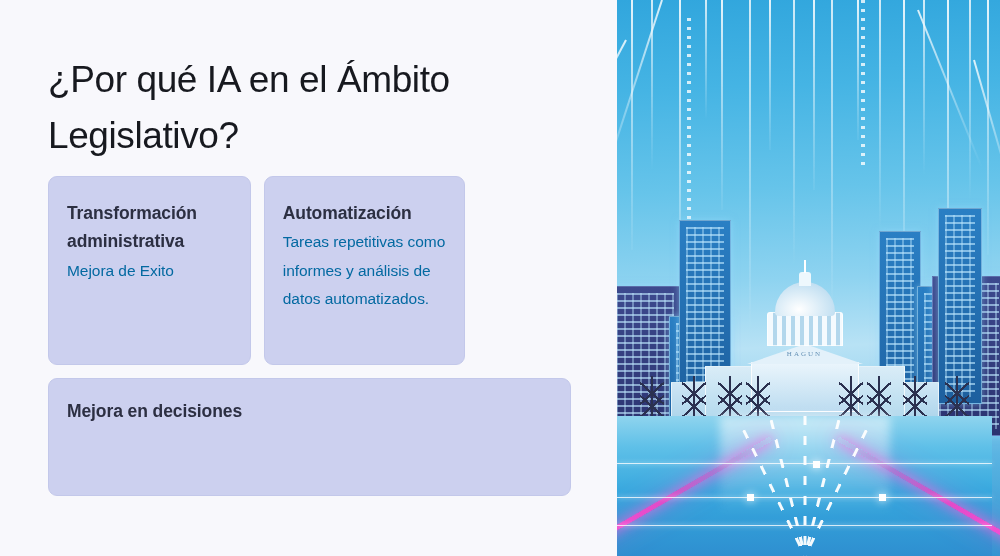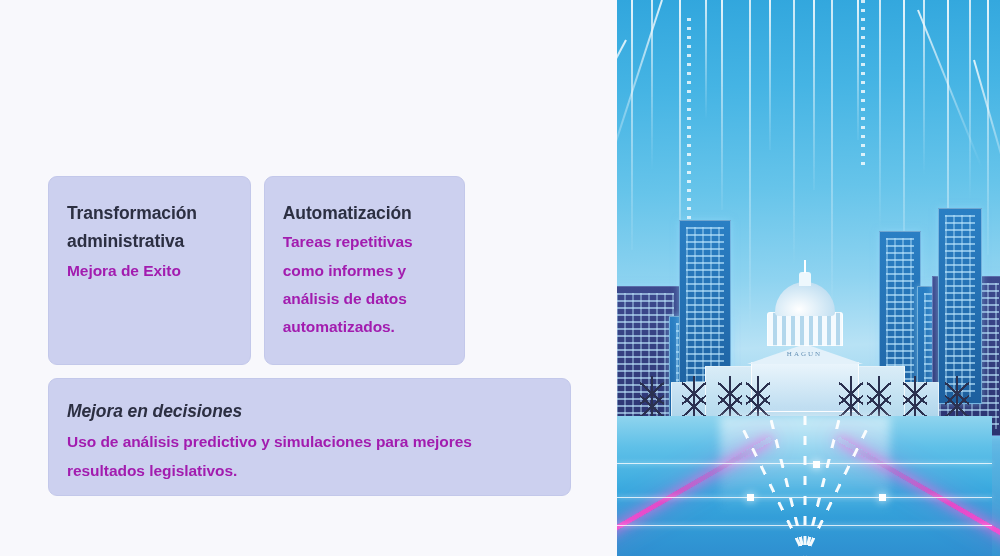--- a/index.html
+++ b/index.html
@@ -57,27 +57,27 @@
   }
   .card-head {
     font-size: 17.5px;
     font-weight: 700;
     line-height: 1.62;
     color: #2c2f42;
     letter-spacing: -0.1px;
   }
   .card-body {
     font-size: 15.5px;
-    font-weight: 700;
+    font-weight: 400;
     line-height: 1.82;
-    color: #a21caf;
+    color: #0369a1;
     margin-top: 1px;
     letter-spacing: -0.05px;
   }
-  .card-wide .card-head { line-height: 1.45; font-style: italic; }
+  .card-wide .card-head { line-height: 1.45; }
   .card-wide .card-body { margin-top: 4px; }
 
   
   .video-pane {
     position: relative;
     width: 383px; height: 556px;
     overflow: hidden;
     background: #1f7fc0;
   }
   
@@ -314,40 +314,40 @@
     text-overflow: ellipsis;
   }
 </style>
 </head>
 <body>
 
 <div class="screen">
 
   <section class="slide">
 
+    <h1 class="slide-title">¿Por qué IA en el Ámbito Legislativo?</h1>
 
     <div class="cards">
 
       <div class="card-row">
 
         <div class="card card-a">
           <div class="card-head">Transformación administrativa</div>
           <div class="card-body">Mejora de Exito</div>
         </div>
 
         <div class="card card-b">
           <div class="card-head">Automatización</div>
           <div class="card-body">Tareas repetitivas como informes y análisis de datos automatizados.</div>
         </div>
 
       </div>
 
       <div class="card card-wide">
         <div class="card-head">Mejora en decisiones</div>
-        <div class="card-body">Uso de análisis predictivo y simulaciones para mejores resultados legislativos.</div>
       </div>
 
     </div>
   </section>
 
   <section class="video-pane">
 
     <div class="sky"></div>
 
     <div class="circuit">

